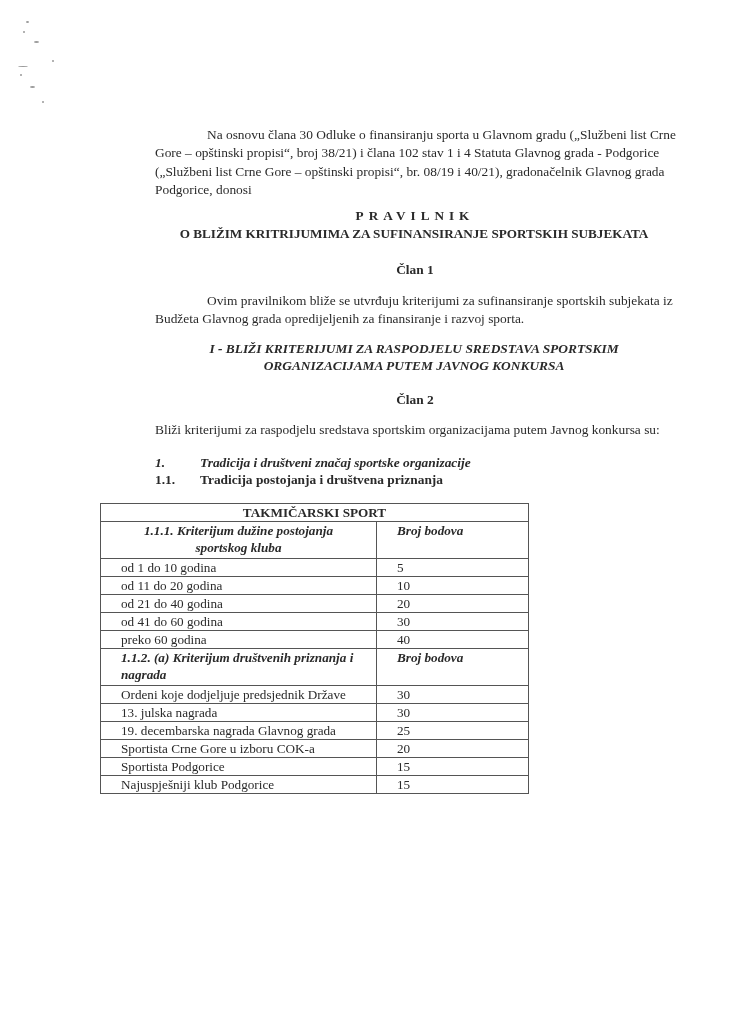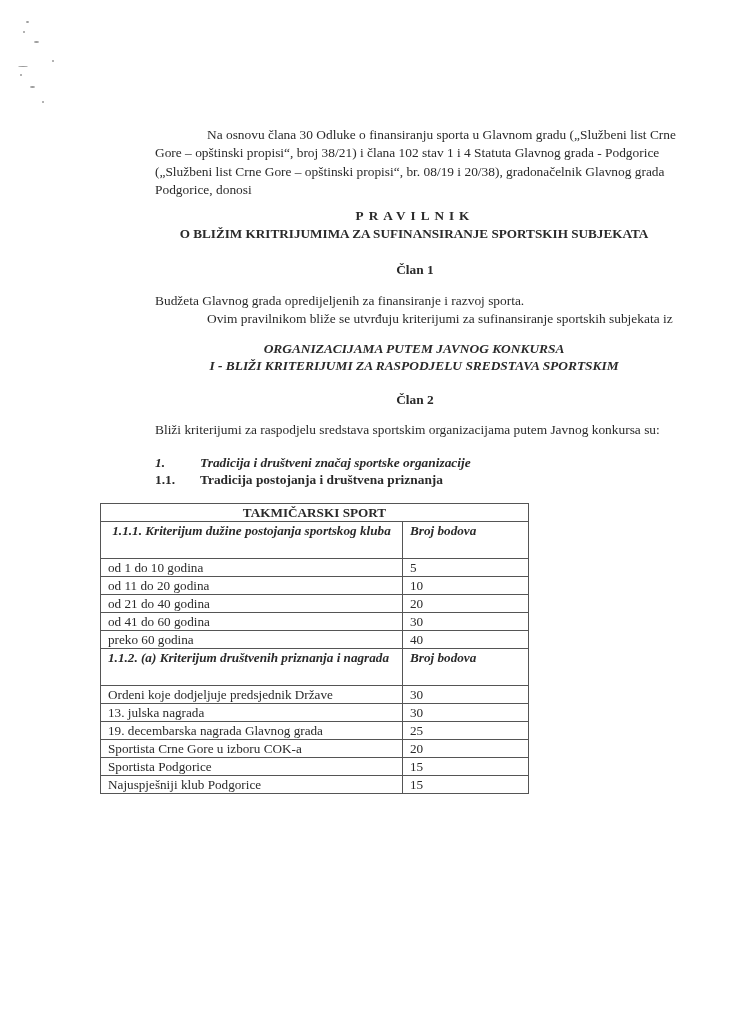--- a/index.html
+++ b/index.html
@@ -18,21 +18,21 @@
     .section-head { font-weight: bold; font-style: italic; font-size: 13.4px; line-height: 17px; }
     .item { font-size: 13.4px; font-weight: bold; }
     .item .num { position: absolute; left: 0; }
     .item .txt { position: absolute; left: 45px; white-space: nowrap; }
     .italic { font-style: italic; }
     table.crit {
       position: absolute; left: 100px; top: 503px; width: 429px;
       border-collapse: collapse; font-size: 13.2px; color: #2a2a2a;
     }
     table.crit td, table.crit th {
-      border: 1px solid #555; padding: 0 7px; height: 17px; line-height: 17px;
+      border: 1px solid #555; padding: 0 20px; height: 17px; line-height: 17px;
     }
     table.crit .col2 { width: 111px; text-align: left; margin-left: 32px; }
     table.crit th { font-weight: bold; }
     table.crit .head2 { height: 36px; line-height: 17px; vertical-align: top; font-style: italic; }
     table.crit .head2b { text-align: left; }
   </style>
 </head>
 <body>
 
 <div class="specks">
@@ -44,37 +44,37 @@
   <div class="speck" style="left:20px;top:74px;width:2px;height:2px;"></div>
   <div class="speck" style="left:30px;top:86px;width:5px;height:2px;"></div>
   <div class="speck" style="left:42px;top:101px;width:2px;height:2px;"></div>
 </div>
 
 <div class="abs para" style="left:111px; top:127px; width:408px;">
 </div>
 <div class="abs para" style="left:111px;top:126px;width:520px;white-space:nowrap;">
   <div style="padding-left:52px;">Na osnovu člana 30 Odluke o finansiranju sporta u Glavnom gradu („Službeni list Crne</div>
   <div>Gore – opštinski propisi“, broj 38/21) i člana 102 stav 1 i 4 Statuta Glavnog grada - Podgorice</div>
-  <div>(„Službeni list Crne Gore – opštinski propisi“, br. 08/19 i 20/38), gradonačelnik Glavnog grada</div>
+  <div>(„Službeni list Crne Gore – opštinski propisi“, br. 08/19 i 40/21), gradonačelnik Glavnog grada</div>
   <div>Podgorice, donosi</div>
 </div>
 
 <div class="abs center title1" style="left:111px;top:208px;width:520px;">PRAVILNIK</div>
 <div class="abs center title2" style="left:90px;top:226px;width:560px;white-space:nowrap;">O BLIŽIM KRITRIJUMIMA ZA SUFINANSIRANJE SPORTSKIH SUBJEKATA</div>
 
 <div class="abs center clan" style="left:111px;top:262px;width:520px;">Član 1</div>
 
 <div class="abs para" style="left:111px;top:292px;width:530px;white-space:nowrap;">
+  <div style="padding-left:52px;">Ovim pravilnikom bliže se utvrđuju kriterijumi za sufinansiranje sportskih subjekata  iz</div>
   <div>Budžeta Glavnog grada opredijeljenih za finansiranje i razvoj sporta.</div>
-  <div style="padding-left:52px;">Ovim pravilnikom bliže se utvrđuju kriterijumi za sufinansiranje sportskih subjekata  iz</div>
 </div>
 
 <div class="abs center section-head" style="left:100px;top:340px;width:540px;white-space:nowrap;">
+  <div>I - BLIŽI KRITERIJUMI ZA RASPODJELU SREDSTAVA SPORTSKIM</div>
   <div>ORGANIZACIJAMA PUTEM JAVNOG KONKURSA</div>
-  <div>I - BLIŽI KRITERIJUMI ZA RASPODJELU SREDSTAVA SPORTSKIM</div>
 </div>
 
 <div class="abs center clan" style="left:111px;top:392px;width:520px;">Član 2</div>
 
 <div class="abs para" style="left:111px;top:421px;width:540px;white-space:nowrap;">Bliži kriterijumi za raspodjelu sredstava sportskim organizacijama putem Javnog konkursa su:</div>
 
 <div class="abs item" style="left:111px;top:455px;width:400px;height:18px;">
   <span class="num italic">1.</span>
   <span class="txt italic">Tradicija i društveni značaj sportske organizacije</span>
 </div>

